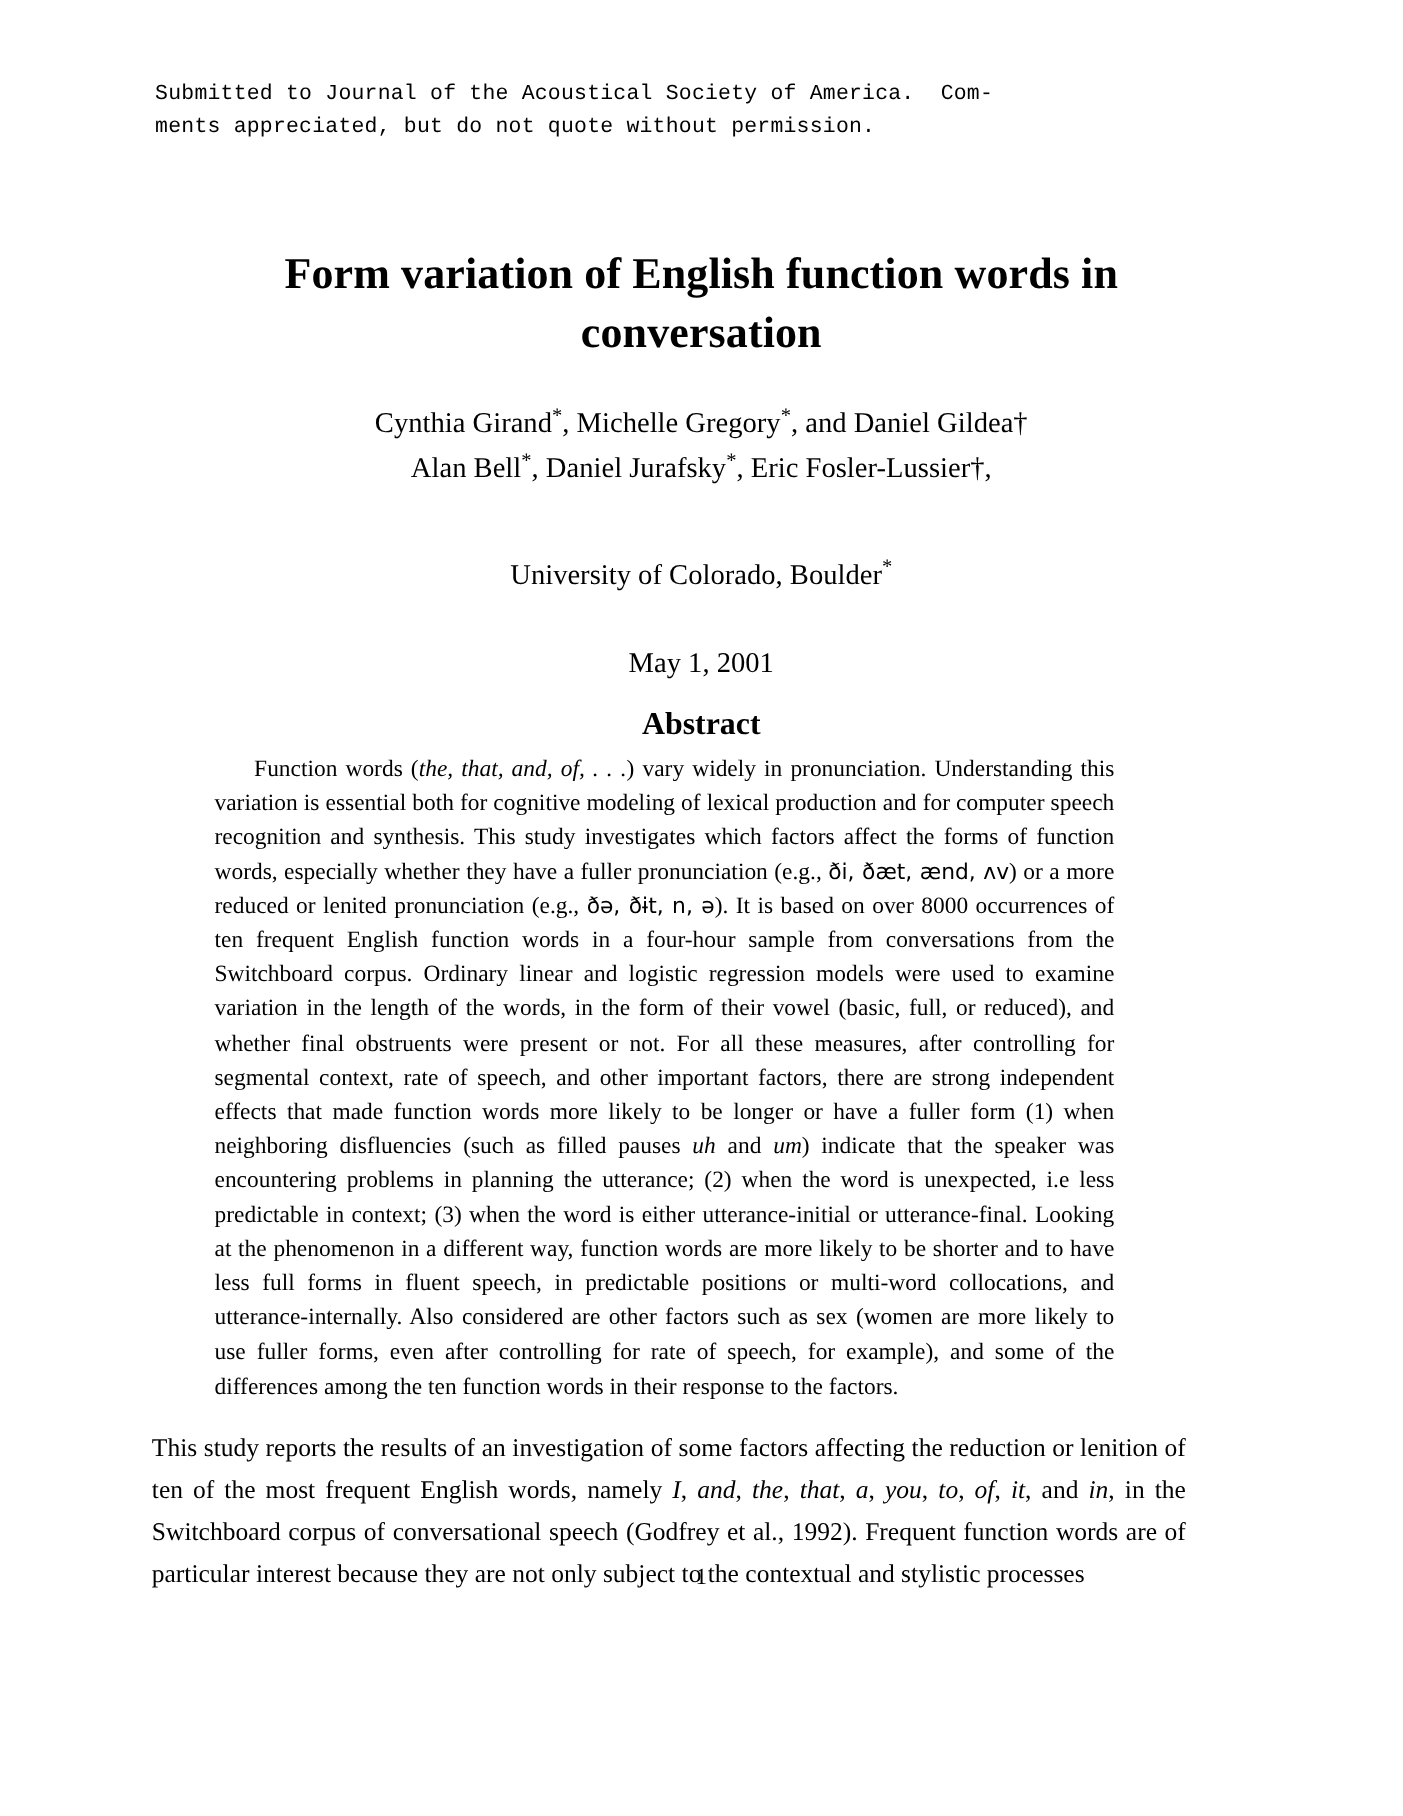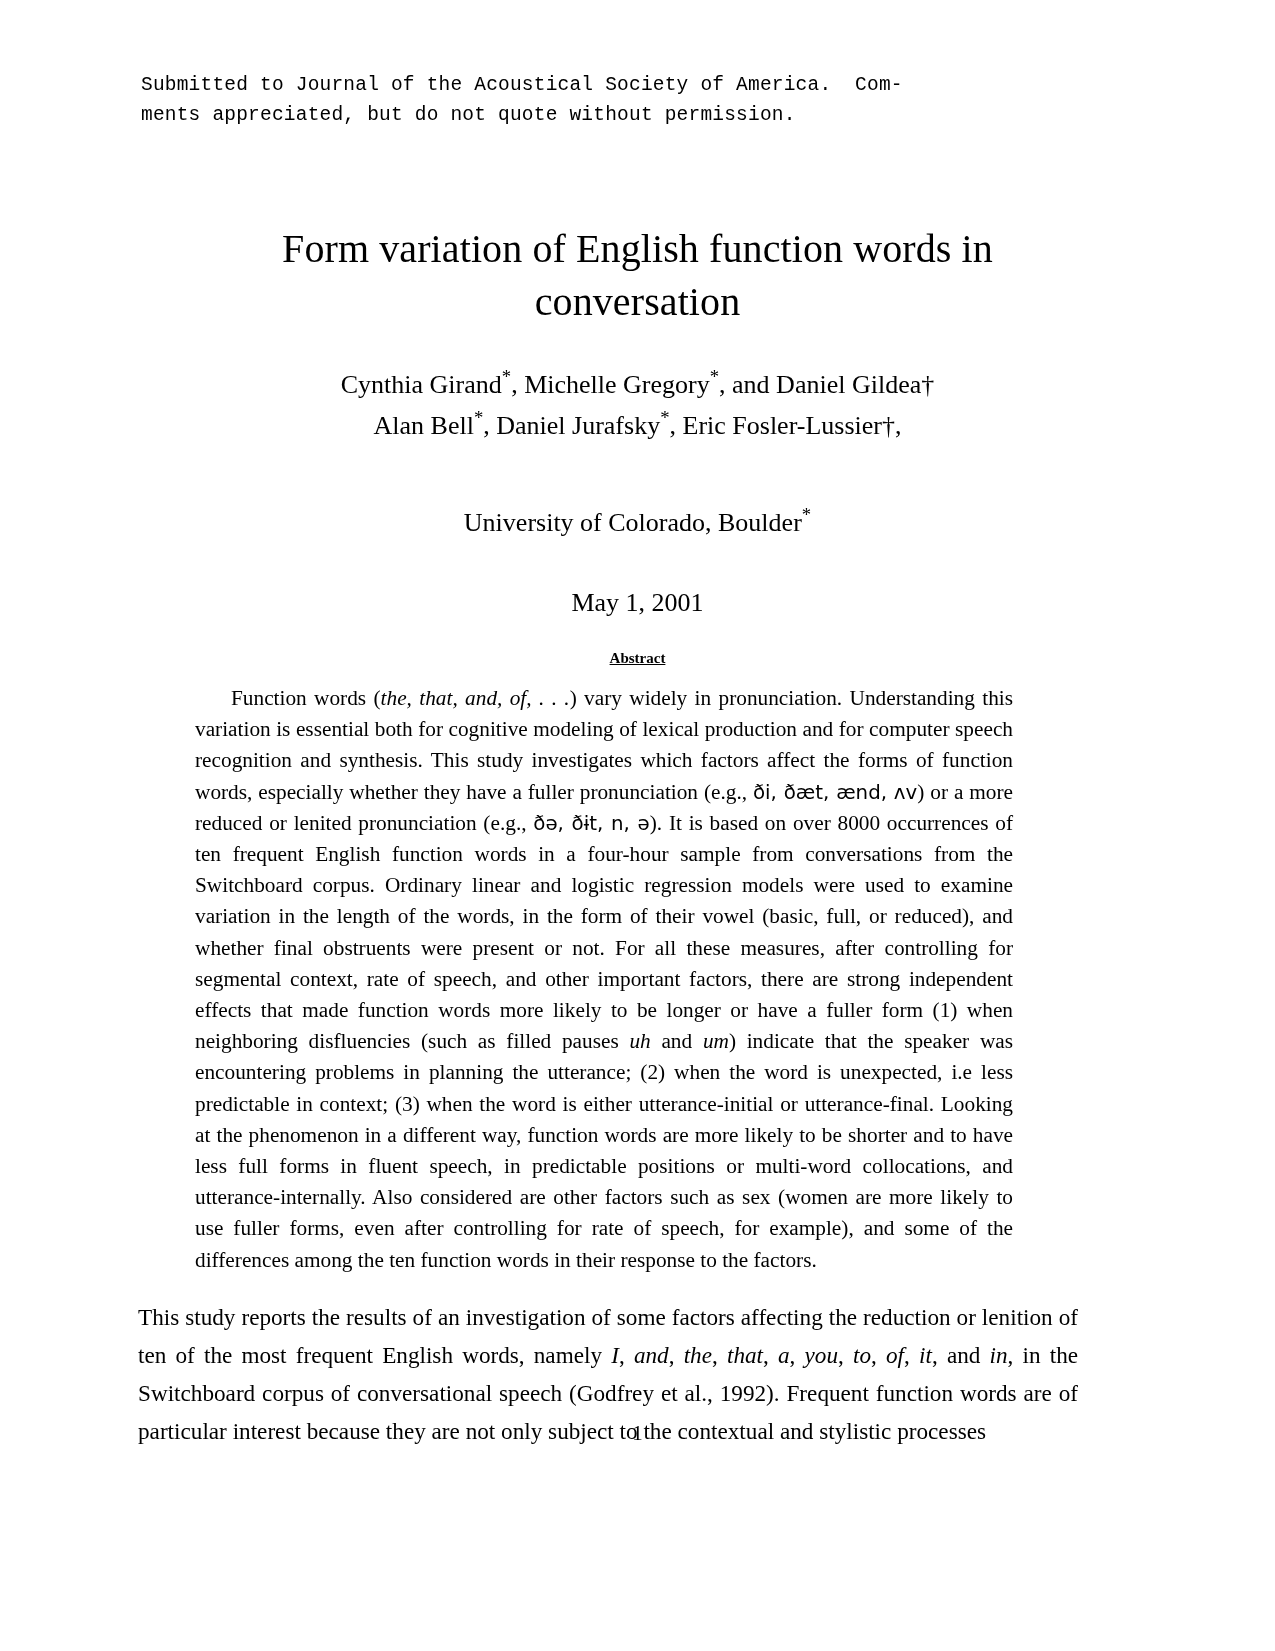--- a/index.html
+++ b/index.html
@@ -39,21 +39,21 @@
   .title-block {
     position: absolute;
     left: 141px;
     top: 222px;
     width: 993px;
     text-align: center;
   }
   .doc-title {
     font-size: 40px;
     line-height: 53px;
-    font-weight: normal;
+    font-weight: bold;
     margin: 0 auto;
     width: 760px;
     letter-spacing: 0.1px;
   }
 
   .authors {
     margin-top: 36px;
     font-size: 26px;
     line-height: 41px;
   }
@@ -81,24 +81,23 @@
   
   .abstract-wrap {
     position: absolute;
     left: 195px;
     top: 645px;
     width: 885px;
   }
   .abstract-heading {
     text-align: center;
     font-weight: bold;
-    font-size: 15px;
+    font-size: 29px;
     line-height: 26px;
     margin: 0 0 12px 0;
-    text-decoration: underline;
   }
   .abstract-body {
     font-size: 21.3px;
     line-height: 31.2px;
     text-align: justify;
     text-justify: inter-word;
     text-indent: 36px;
     margin: 0;
     width: 818px;
     hyphens: none;

